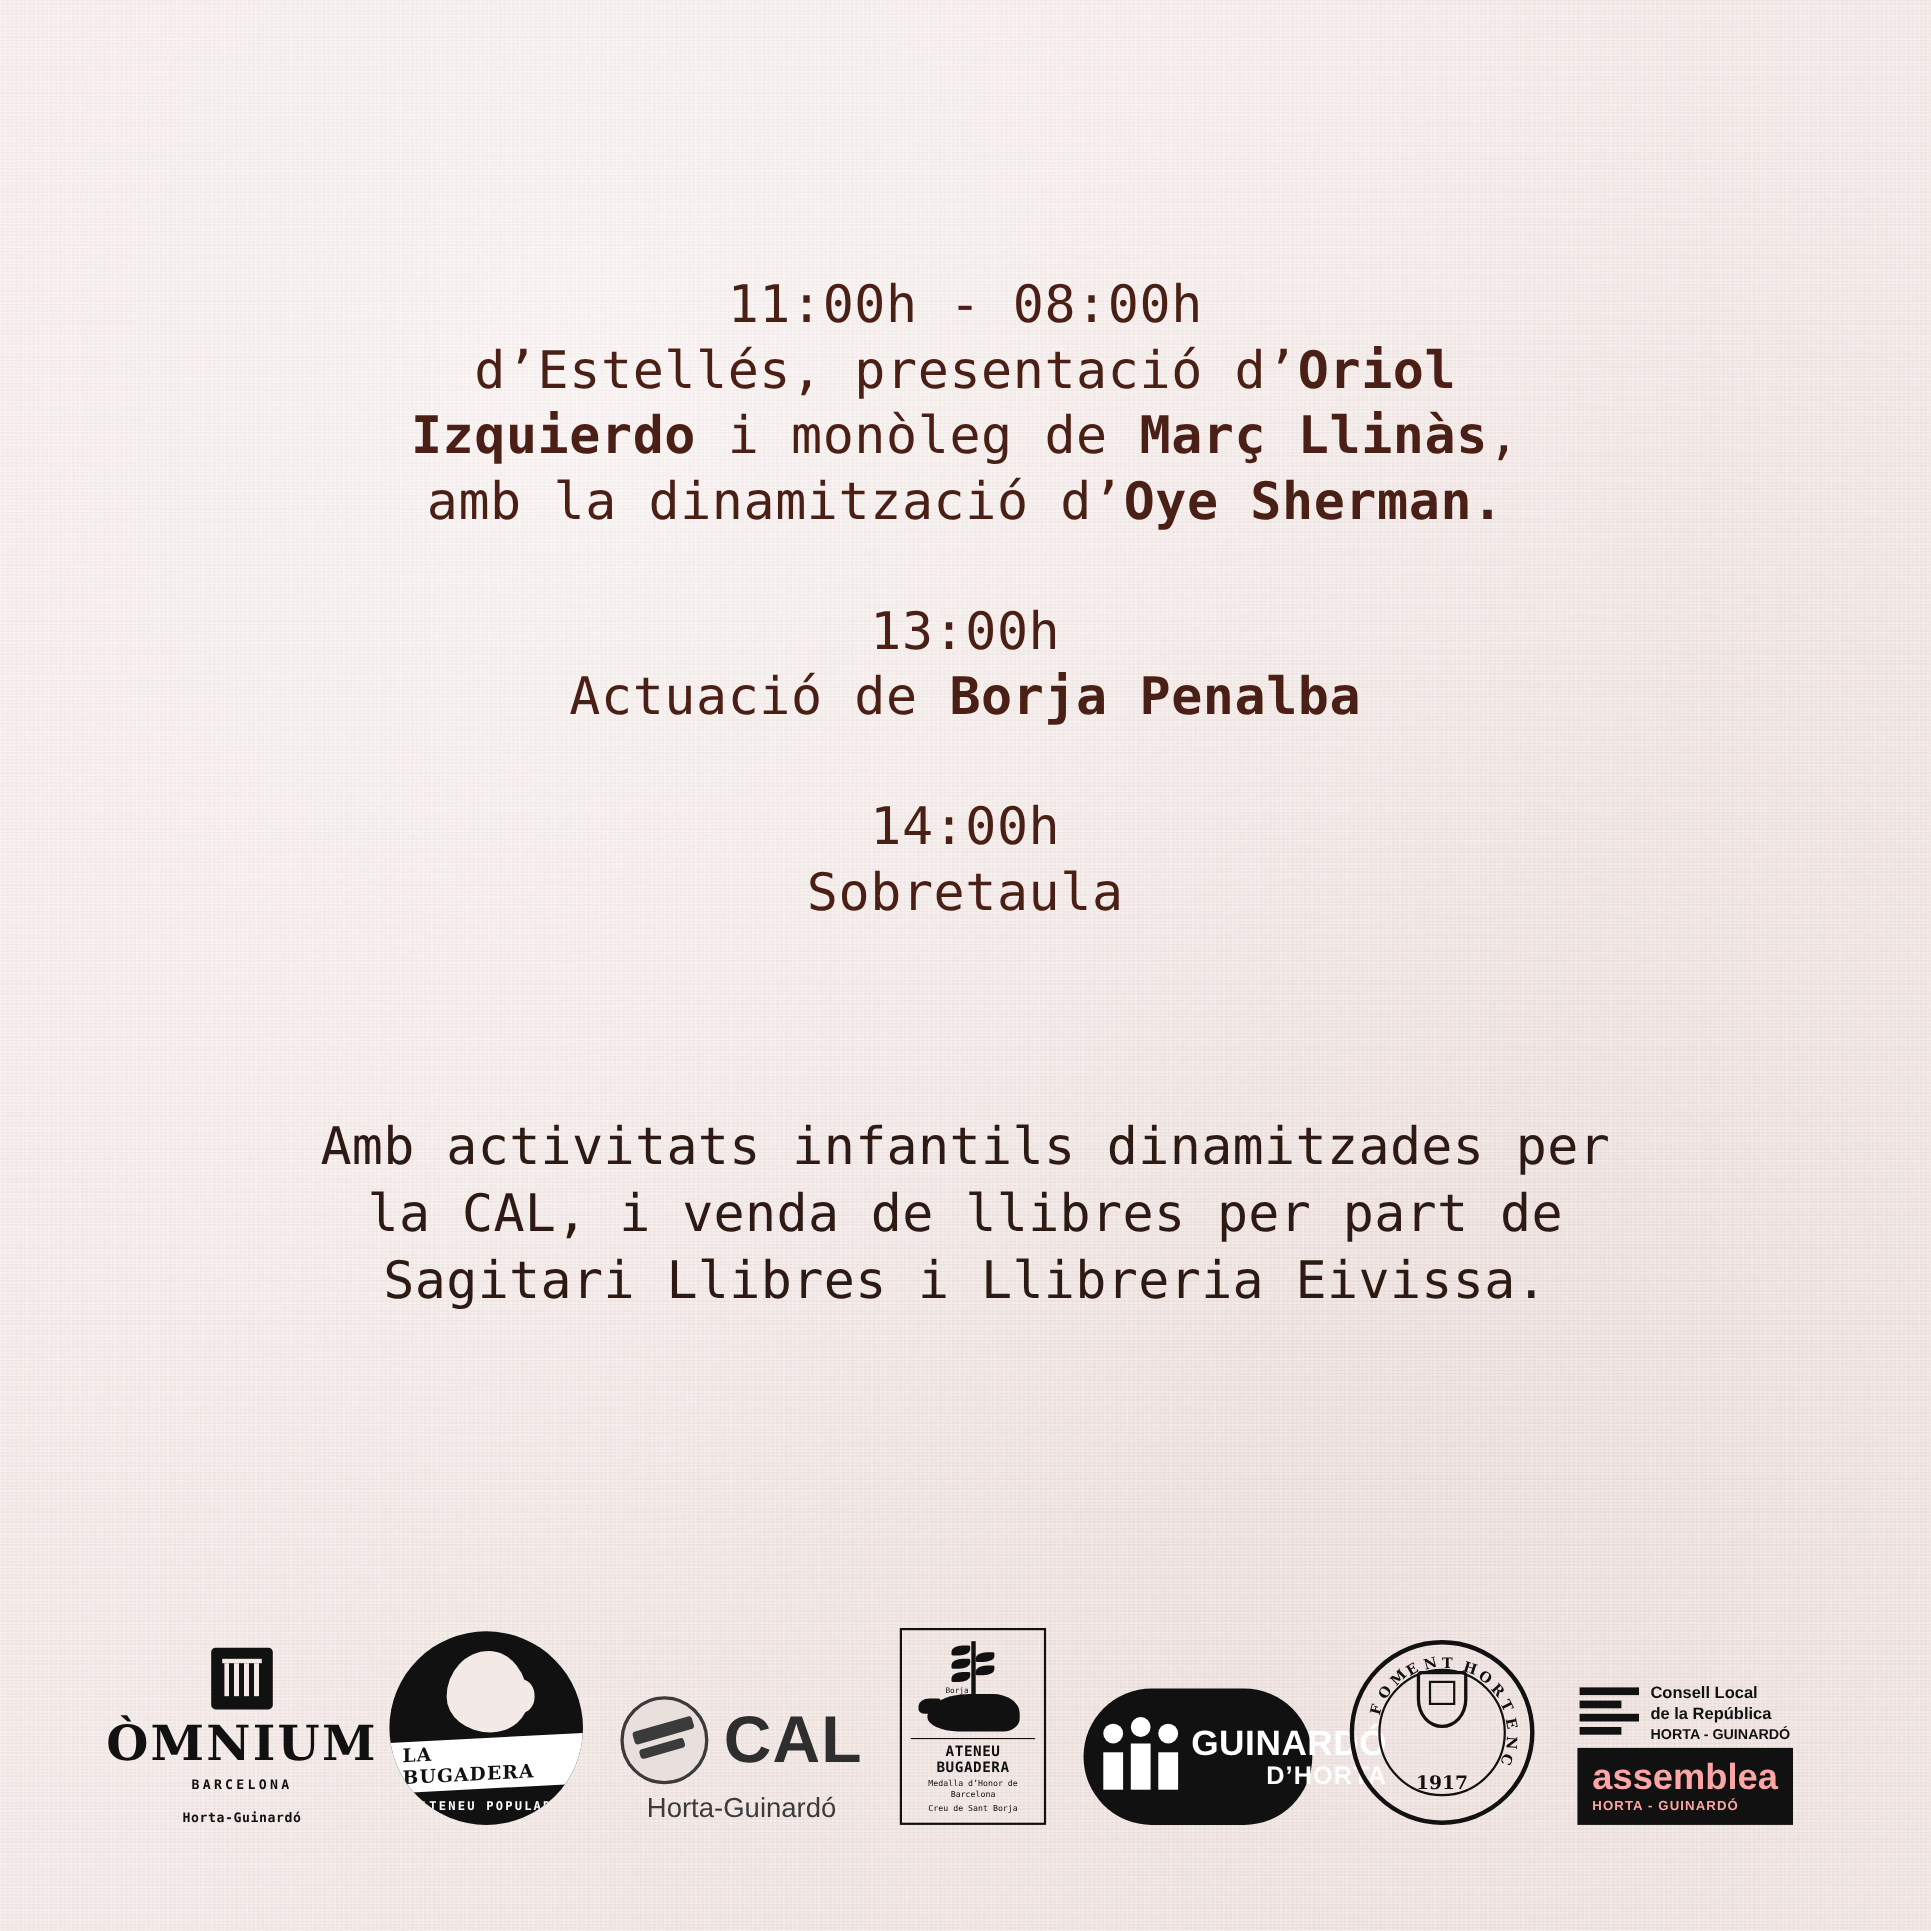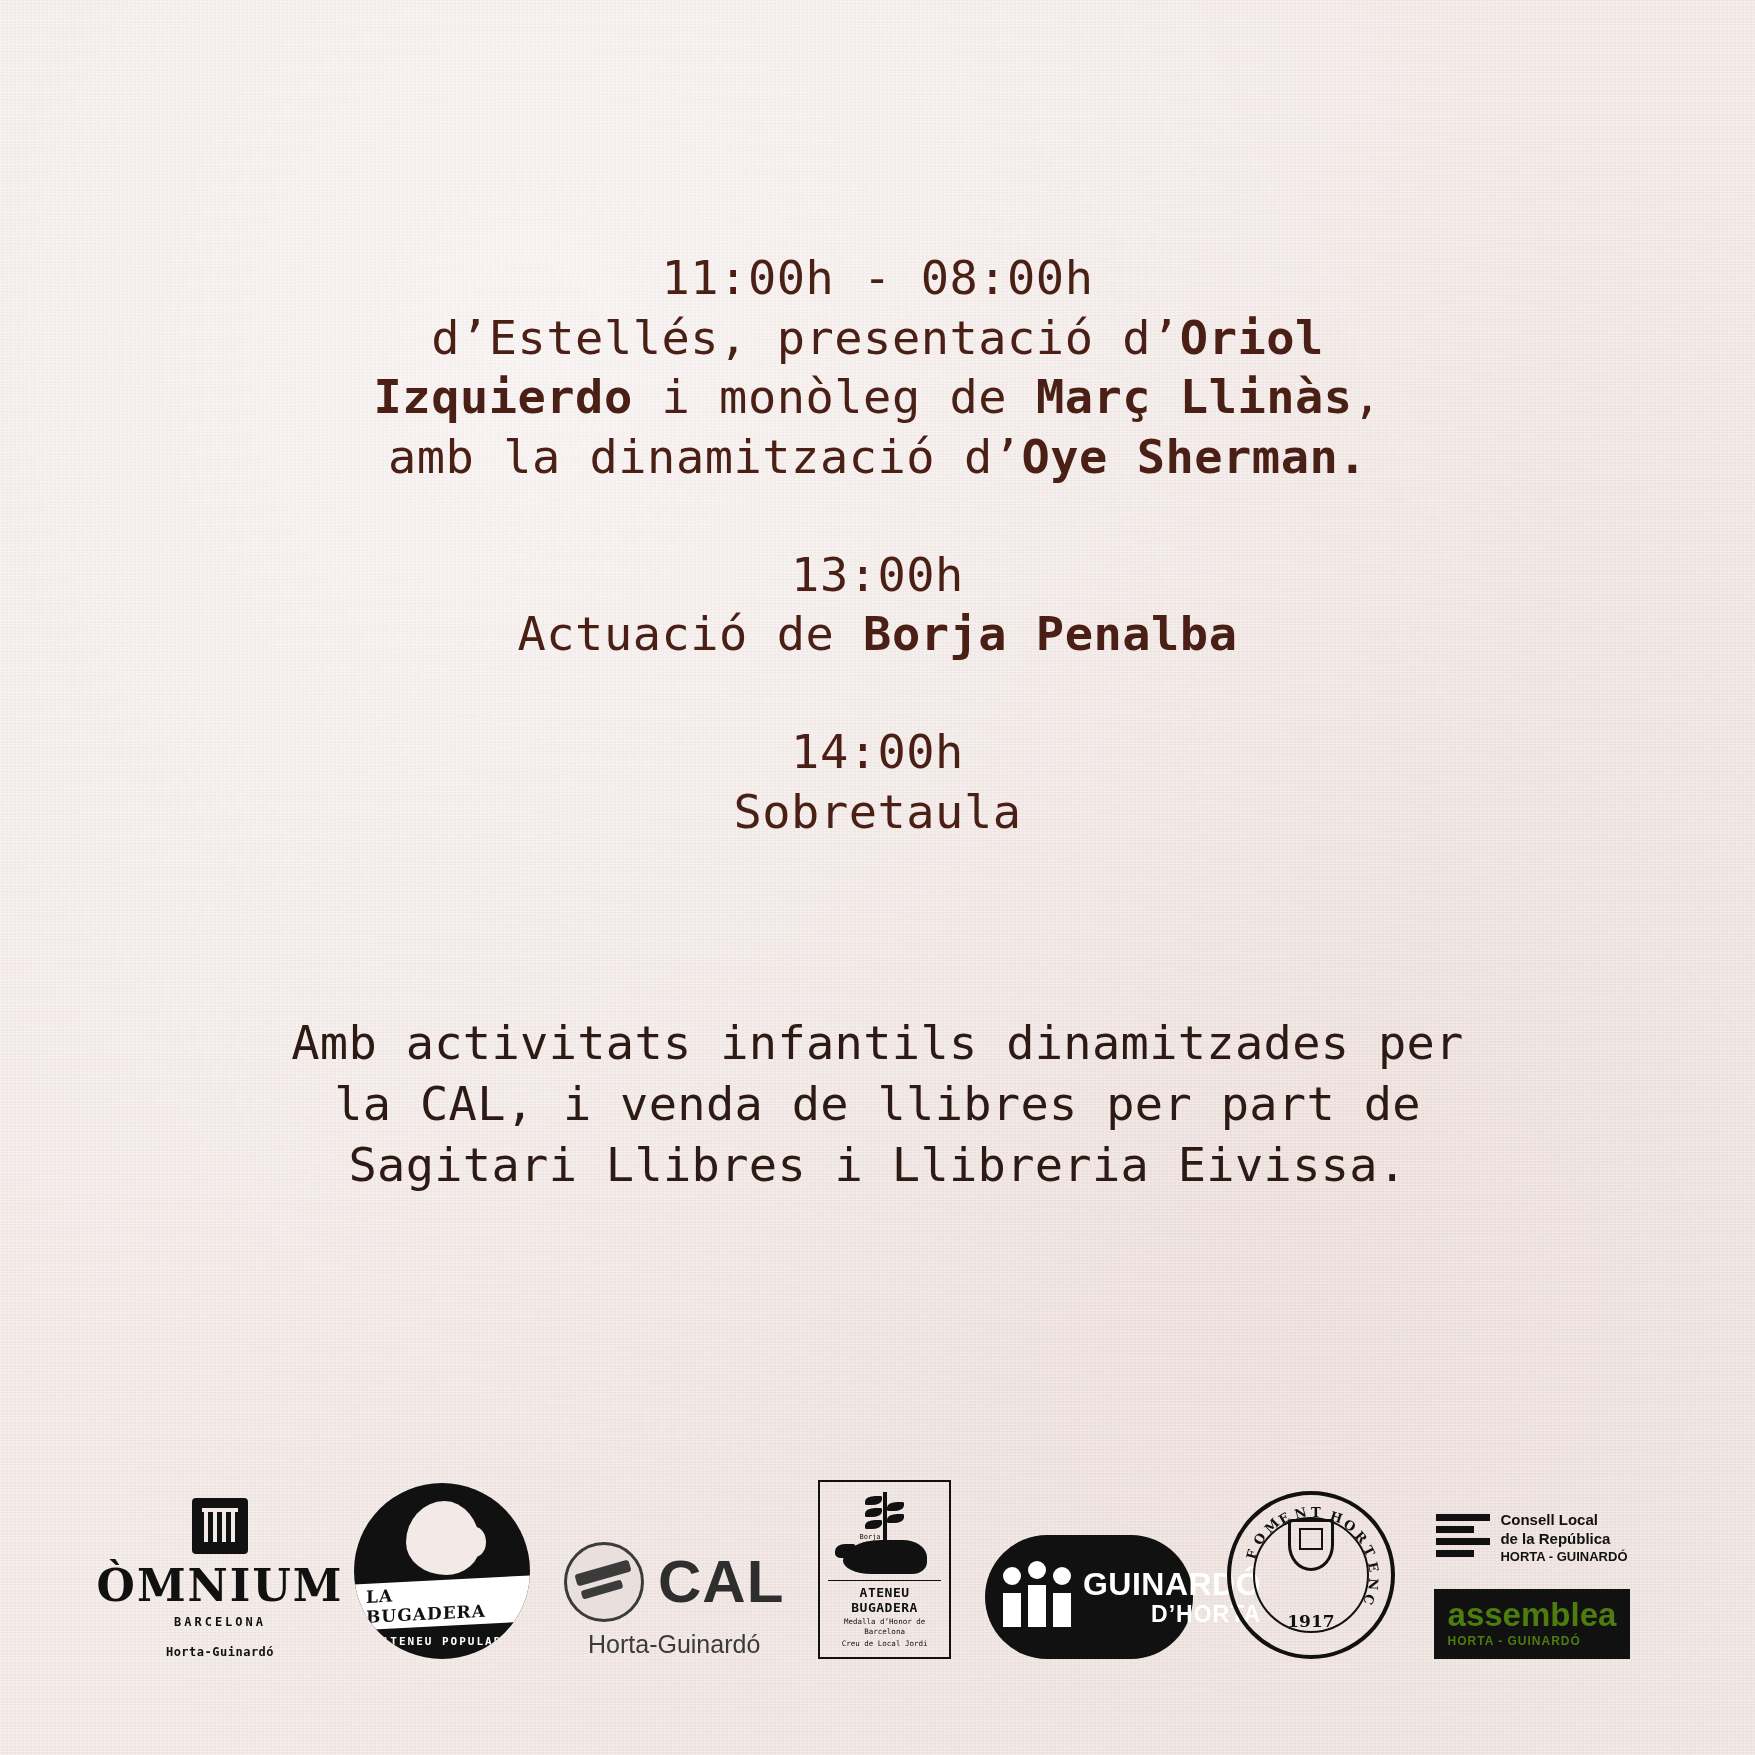--- a/index.html
+++ b/index.html
@@ -449,23 +449,23 @@
     font-size: 15px;
     font-weight: 700;
     line-height: 1.25;
     color: #111;
   }
   .consell-text .small {
     font-size: 13px;
     font-weight: 700;
   }
   .assemblea {
-    margin-top: 24px;
-    background: #111;
-    color: #4d7c0f;
+    margin-top: 4px;
+    background: #111;
+    color: #fca5a5;
     padding: 9px 14px 11px 14px;
   }
   .assemblea .a1 {
     font-family: "Liberation Sans", sans-serif;
     font-size: 33px;
     font-weight: 700;
     line-height: 1;
   }
   .assemblea .a2 {
     font-family: "Liberation Sans", sans-serif;
@@ -547,21 +547,21 @@
           <span style="left:0px; top:28px;"></span>
         </div>
         <div class="ateneu-animal"></div>
         <div class="ateneu-found">
           <div>Borja</div>
           <div>1864</div>
         </div>
       </div>
       <div class="ateneu-name">ATENEU BUGADERA</div>
       <div class="ateneu-sub">Medalla d’Honor de Barcelona</div>
-      <div class="ateneu-sub">Creu de Local Jordi</div>
+      <div class="ateneu-sub">Creu de Sant Borja</div>
     </div>
 
     <div class="logo">
       <div class="lluisos">
         <div class="lluisos-figs">
           <div class="dot a"></div>
             <div class="dot b"></div>
             <div class="dot c"></div>
           <div class="body a"></div>
             <div class="body b"></div>

